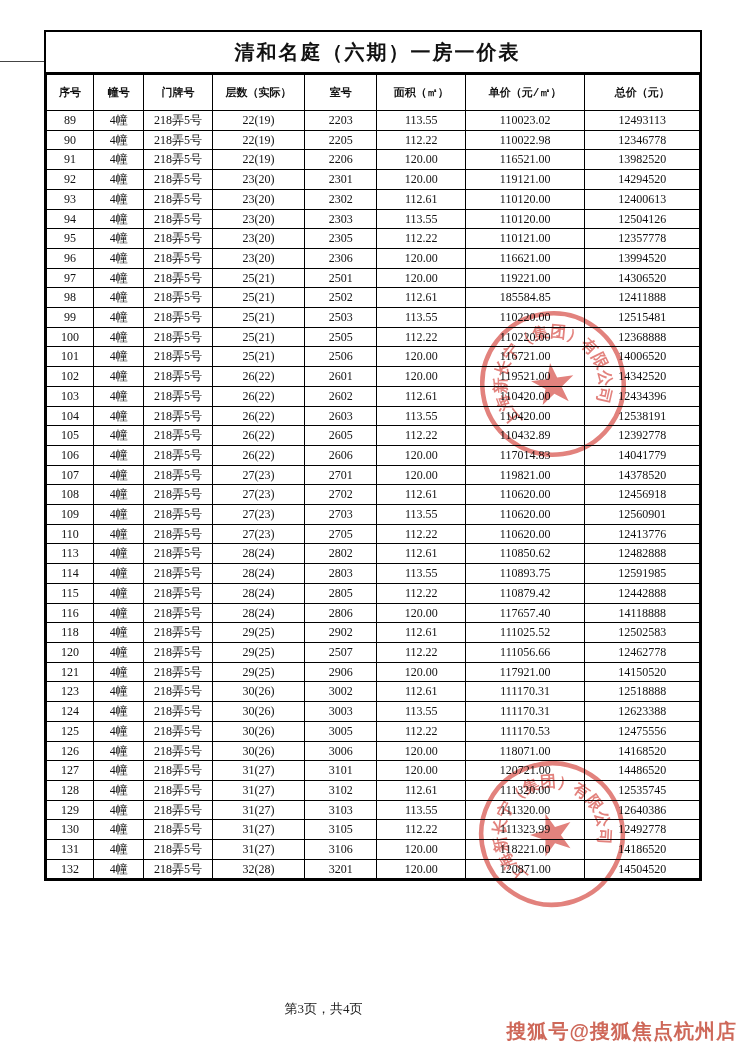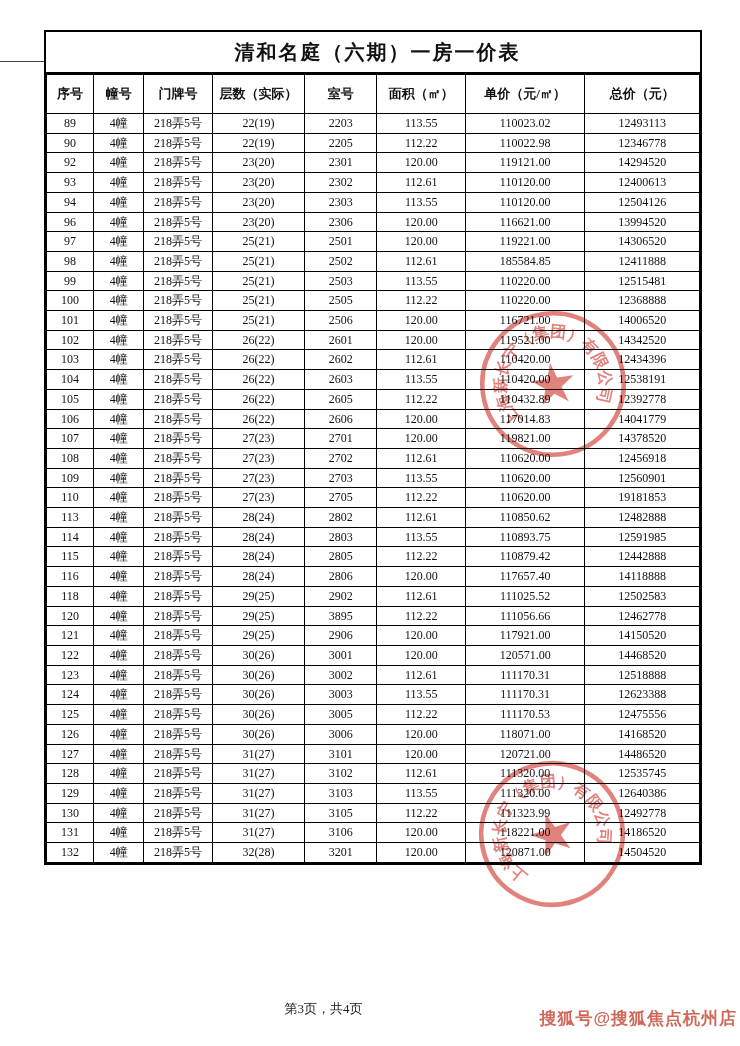--- a/index.html
+++ b/index.html
@@ -10,28 +10,28 @@
   .scan-line{position:absolute;left:0;top:61px;width:46px;height:1px;background:#444;}
   .sheet{position:absolute;left:44px;top:30px;width:654px;border:2px solid #000;background:#fff;}
   .title{
     text-align:center;font-size:20px;font-weight:bold;letter-spacing:2px;
     padding:7px 0 6px 9px;border-bottom:2px solid #000;
   }
   table{border-collapse:collapse;width:100%;table-layout:fixed;}
   col.c1{width:47px}col.c2{width:50px}col.c3{width:68px}col.c4{width:92px}
   col.c5{width:72px}col.c6{width:88px}col.c7{width:119px}col.c8{width:114px}
   th,td{border:1px solid #000;text-align:center;white-space:nowrap;overflow:hidden;}
-  th{font-weight:bold;font-size:13px;padding:10px 0;}
+  th{font-weight:bold;font-size:11px;padding:10px 0;font-family:Liberation Mono, monospace;}
   tbody td{height:18.7px;font-size:12px;padding:0;line-height:18.7px;}
   .footer{
     position:absolute;left:0;top:1000px;width:647px;text-align:center;
     font-size:13px;color:#222;
   }
   .watermark{
-    position:absolute;right:3px;bottom:16px;font-size:17px;font-weight:bold;
+    position:absolute;right:3px;bottom:1px;font-size:20px;font-weight:bold;
     color:rgba(197,78,60,0.85);letter-spacing:1px;text-shadow:0 0 2px #fff;
     font-family:"Liberation Sans","DejaVu Sans",sans-serif;
     margin-left:27px;
   }
   .stamp{position:absolute;width:152px;height:152px;opacity:0.62;mix-blend-mode:multiply;pointer-events:none;}
   .stamp svg{width:100%;height:100%;}
   .stamp1{left:477px;top:308px;transform:rotate(-8deg);}
   .stamp2{left:476px;top:758px;transform:rotate(-18deg);}
 </style>
 </head>
@@ -79,20 +79,30 @@
           <td>90</td>
           <td>4幢</td>
           <td>218弄5号</td>
           <td>22(19)</td>
           <td>2205</td>
           <td>112.22</td>
           <td>110022.98</td>
           <td>12346778</td>
         </tr>
         <tr>
+          <td>91</td>
+          <td>4幢</td>
+          <td>218弄5号</td>
+          <td>22(19)</td>
+          <td>2206</td>
+          <td>120.00</td>
+          <td>116521.00</td>
+          <td>13982520</td>
+        </tr>
+        <tr>
           <td>92</td>
           <td>4幢</td>
           <td>218弄5号</td>
           <td>23(20)</td>
           <td>2301</td>
           <td>120.00</td>
           <td>119121.00</td>
           <td>14294520</td>
         </tr>
         <tr>
@@ -109,20 +119,30 @@
           <td>94</td>
           <td>4幢</td>
           <td>218弄5号</td>
           <td>23(20)</td>
           <td>2303</td>
           <td>113.55</td>
           <td>110120.00</td>
           <td>12504126</td>
         </tr>
         <tr>
+          <td>95</td>
+          <td>4幢</td>
+          <td>218弄5号</td>
+          <td>23(20)</td>
+          <td>2305</td>
+          <td>112.22</td>
+          <td>110121.00</td>
+          <td>12357778</td>
+        </tr>
+        <tr>
           <td>96</td>
           <td>4幢</td>
           <td>218弄5号</td>
           <td>23(20)</td>
           <td>2306</td>
           <td>120.00</td>
           <td>116621.00</td>
           <td>13994520</td>
         </tr>
         <tr>
@@ -256,21 +276,21 @@
           <td>12560901</td>
         </tr>
         <tr>
           <td>110</td>
           <td>4幢</td>
           <td>218弄5号</td>
           <td>27(23)</td>
           <td>2705</td>
           <td>112.22</td>
           <td>110620.00</td>
-          <td>19181853</td>
+          <td>12413776</td>
         </tr>
         <tr>
           <td>113</td>
           <td>4幢</td>
           <td>218弄5号</td>
           <td>28(24)</td>
           <td>2802</td>
           <td>112.61</td>
           <td>110850.62</td>
           <td>12482888</td>
@@ -313,44 +333,34 @@
           <td>2902</td>
           <td>112.61</td>
           <td>111025.52</td>
           <td>12502583</td>
         </tr>
         <tr>
           <td>120</td>
           <td>4幢</td>
           <td>218弄5号</td>
           <td>29(25)</td>
-          <td>3895</td>
+          <td>2507</td>
           <td>112.22</td>
           <td>111056.66</td>
           <td>12462778</td>
         </tr>
         <tr>
           <td>121</td>
           <td>4幢</td>
           <td>218弄5号</td>
           <td>29(25)</td>
           <td>2906</td>
           <td>120.00</td>
           <td>117921.00</td>
           <td>14150520</td>
-        </tr>
-        <tr>
-          <td>122</td>
-          <td>4幢</td>
-          <td>218弄5号</td>
-          <td>30(26)</td>
-          <td>3001</td>
-          <td>120.00</td>
-          <td>120571.00</td>
-          <td>14468520</td>
         </tr>
         <tr>
           <td>123</td>
           <td>4幢</td>
           <td>218弄5号</td>
           <td>30(26)</td>
           <td>3002</td>
           <td>112.61</td>
           <td>111170.31</td>
           <td>12518888</td>

